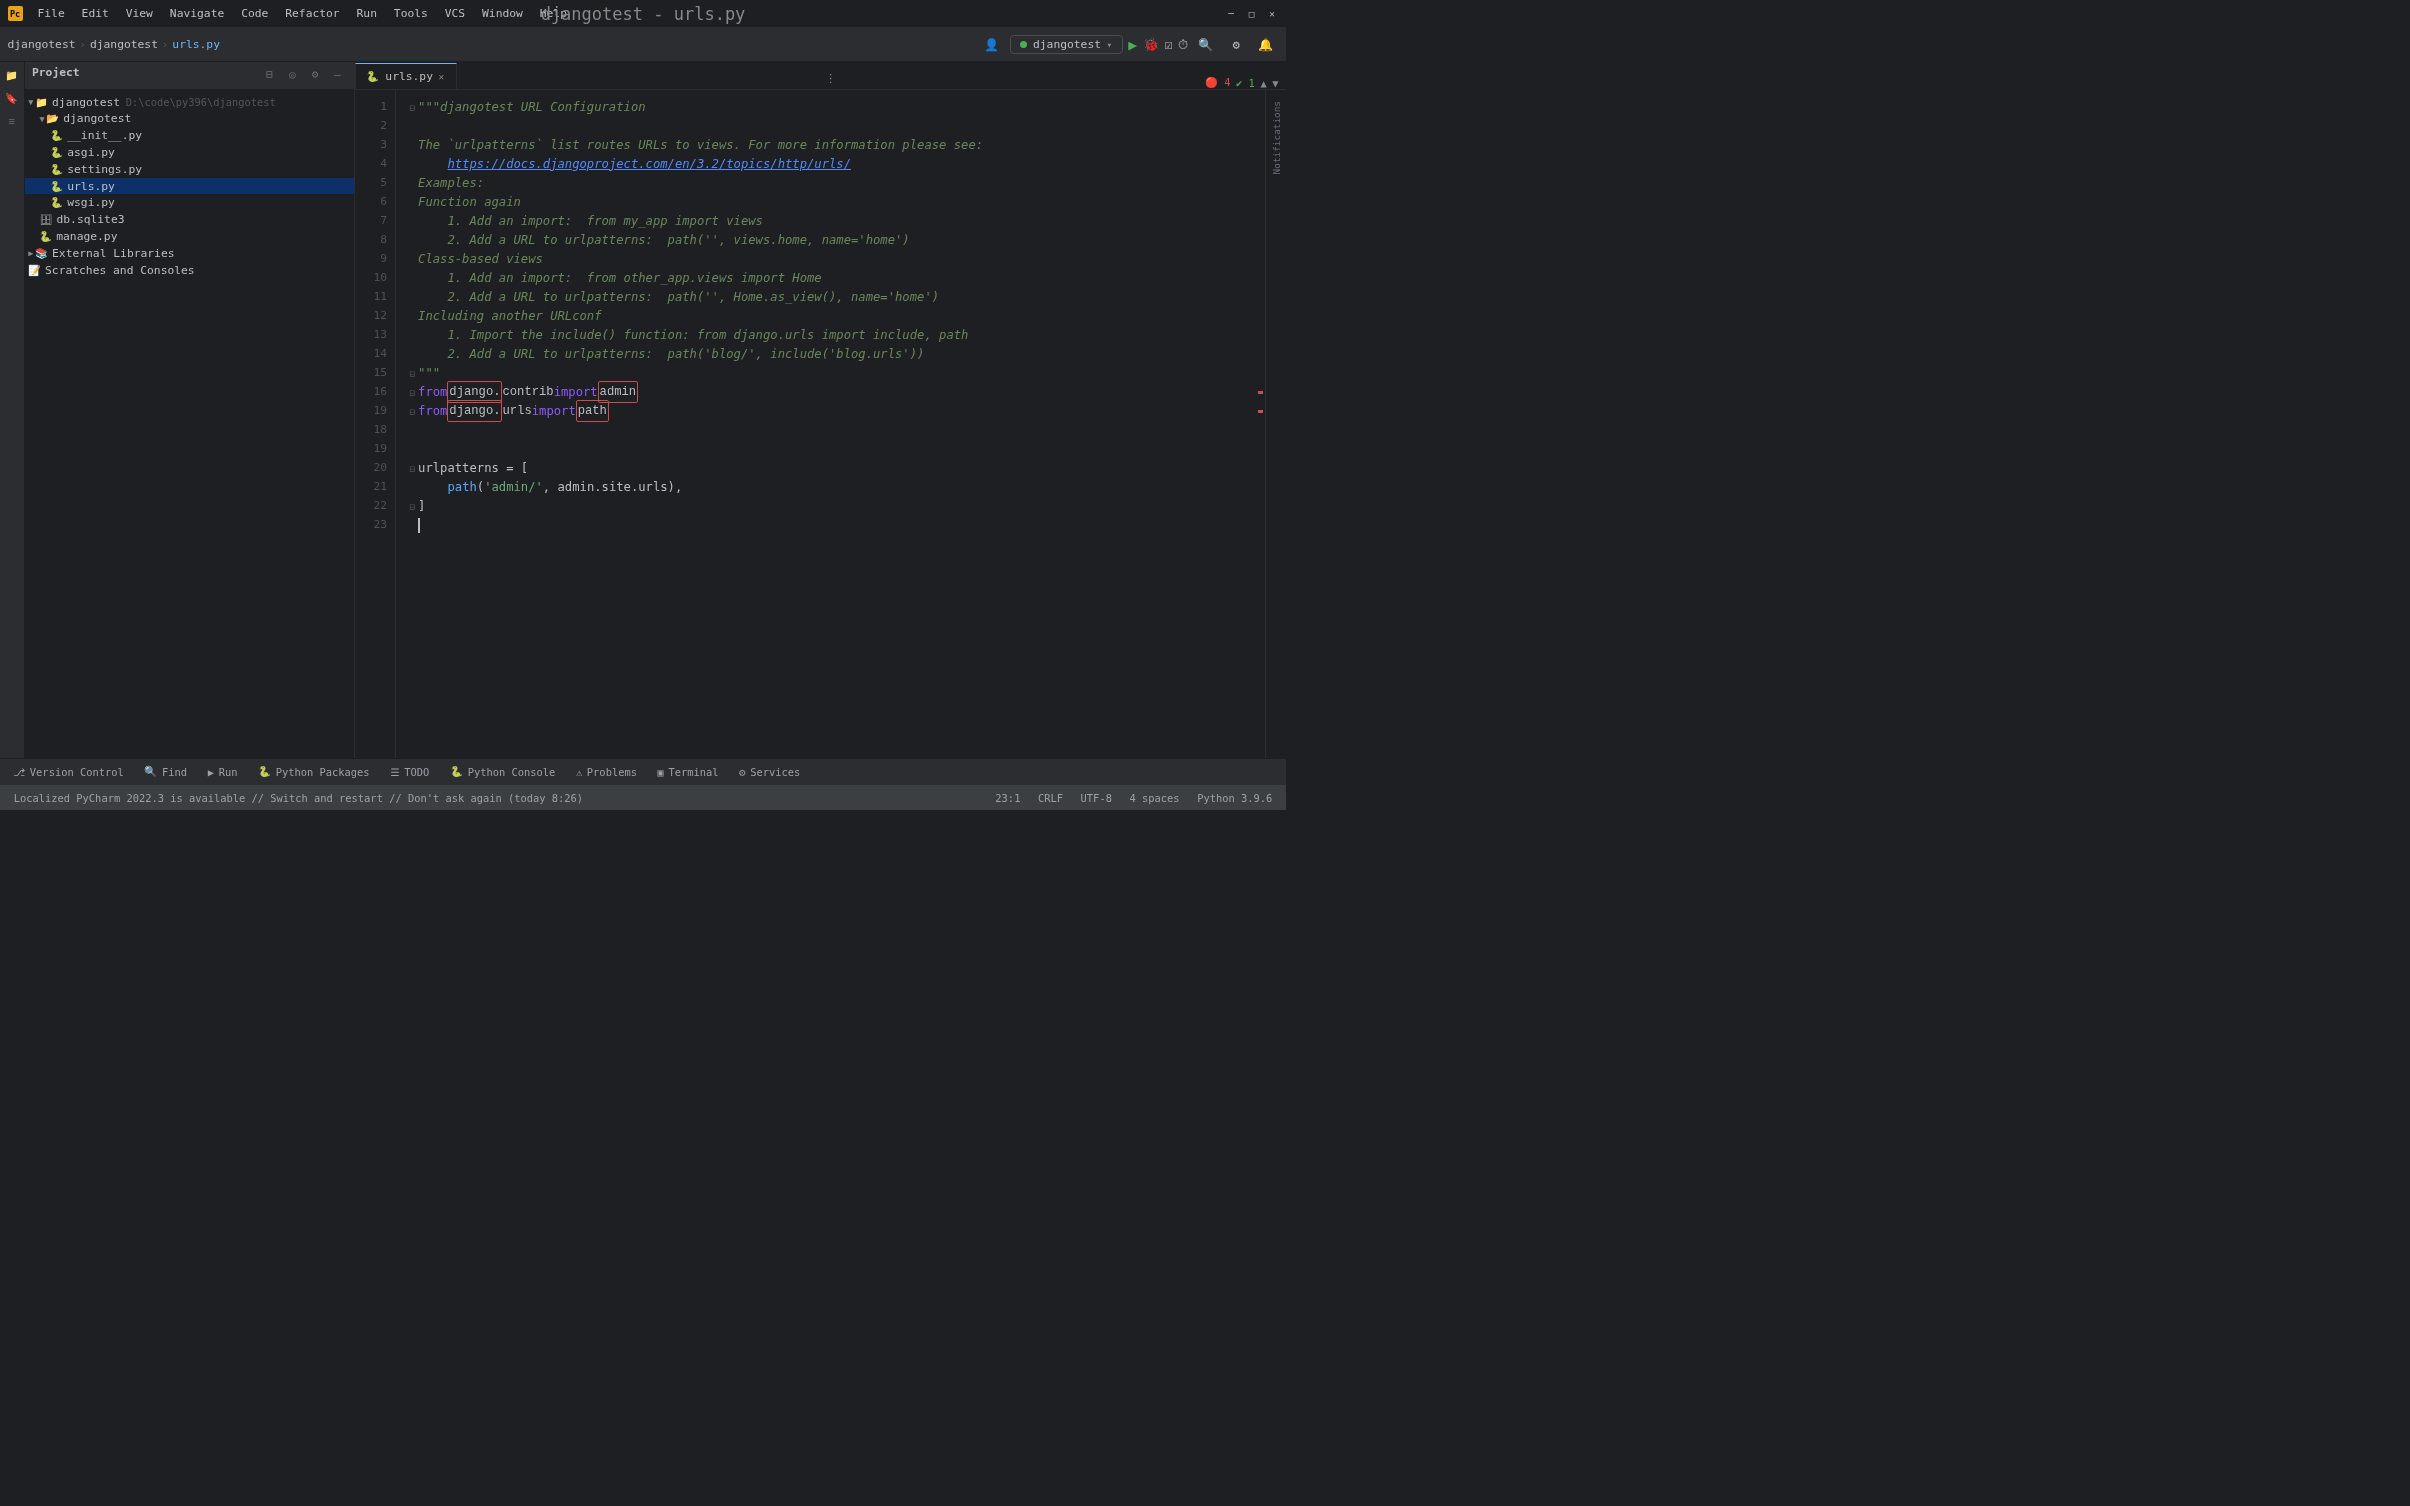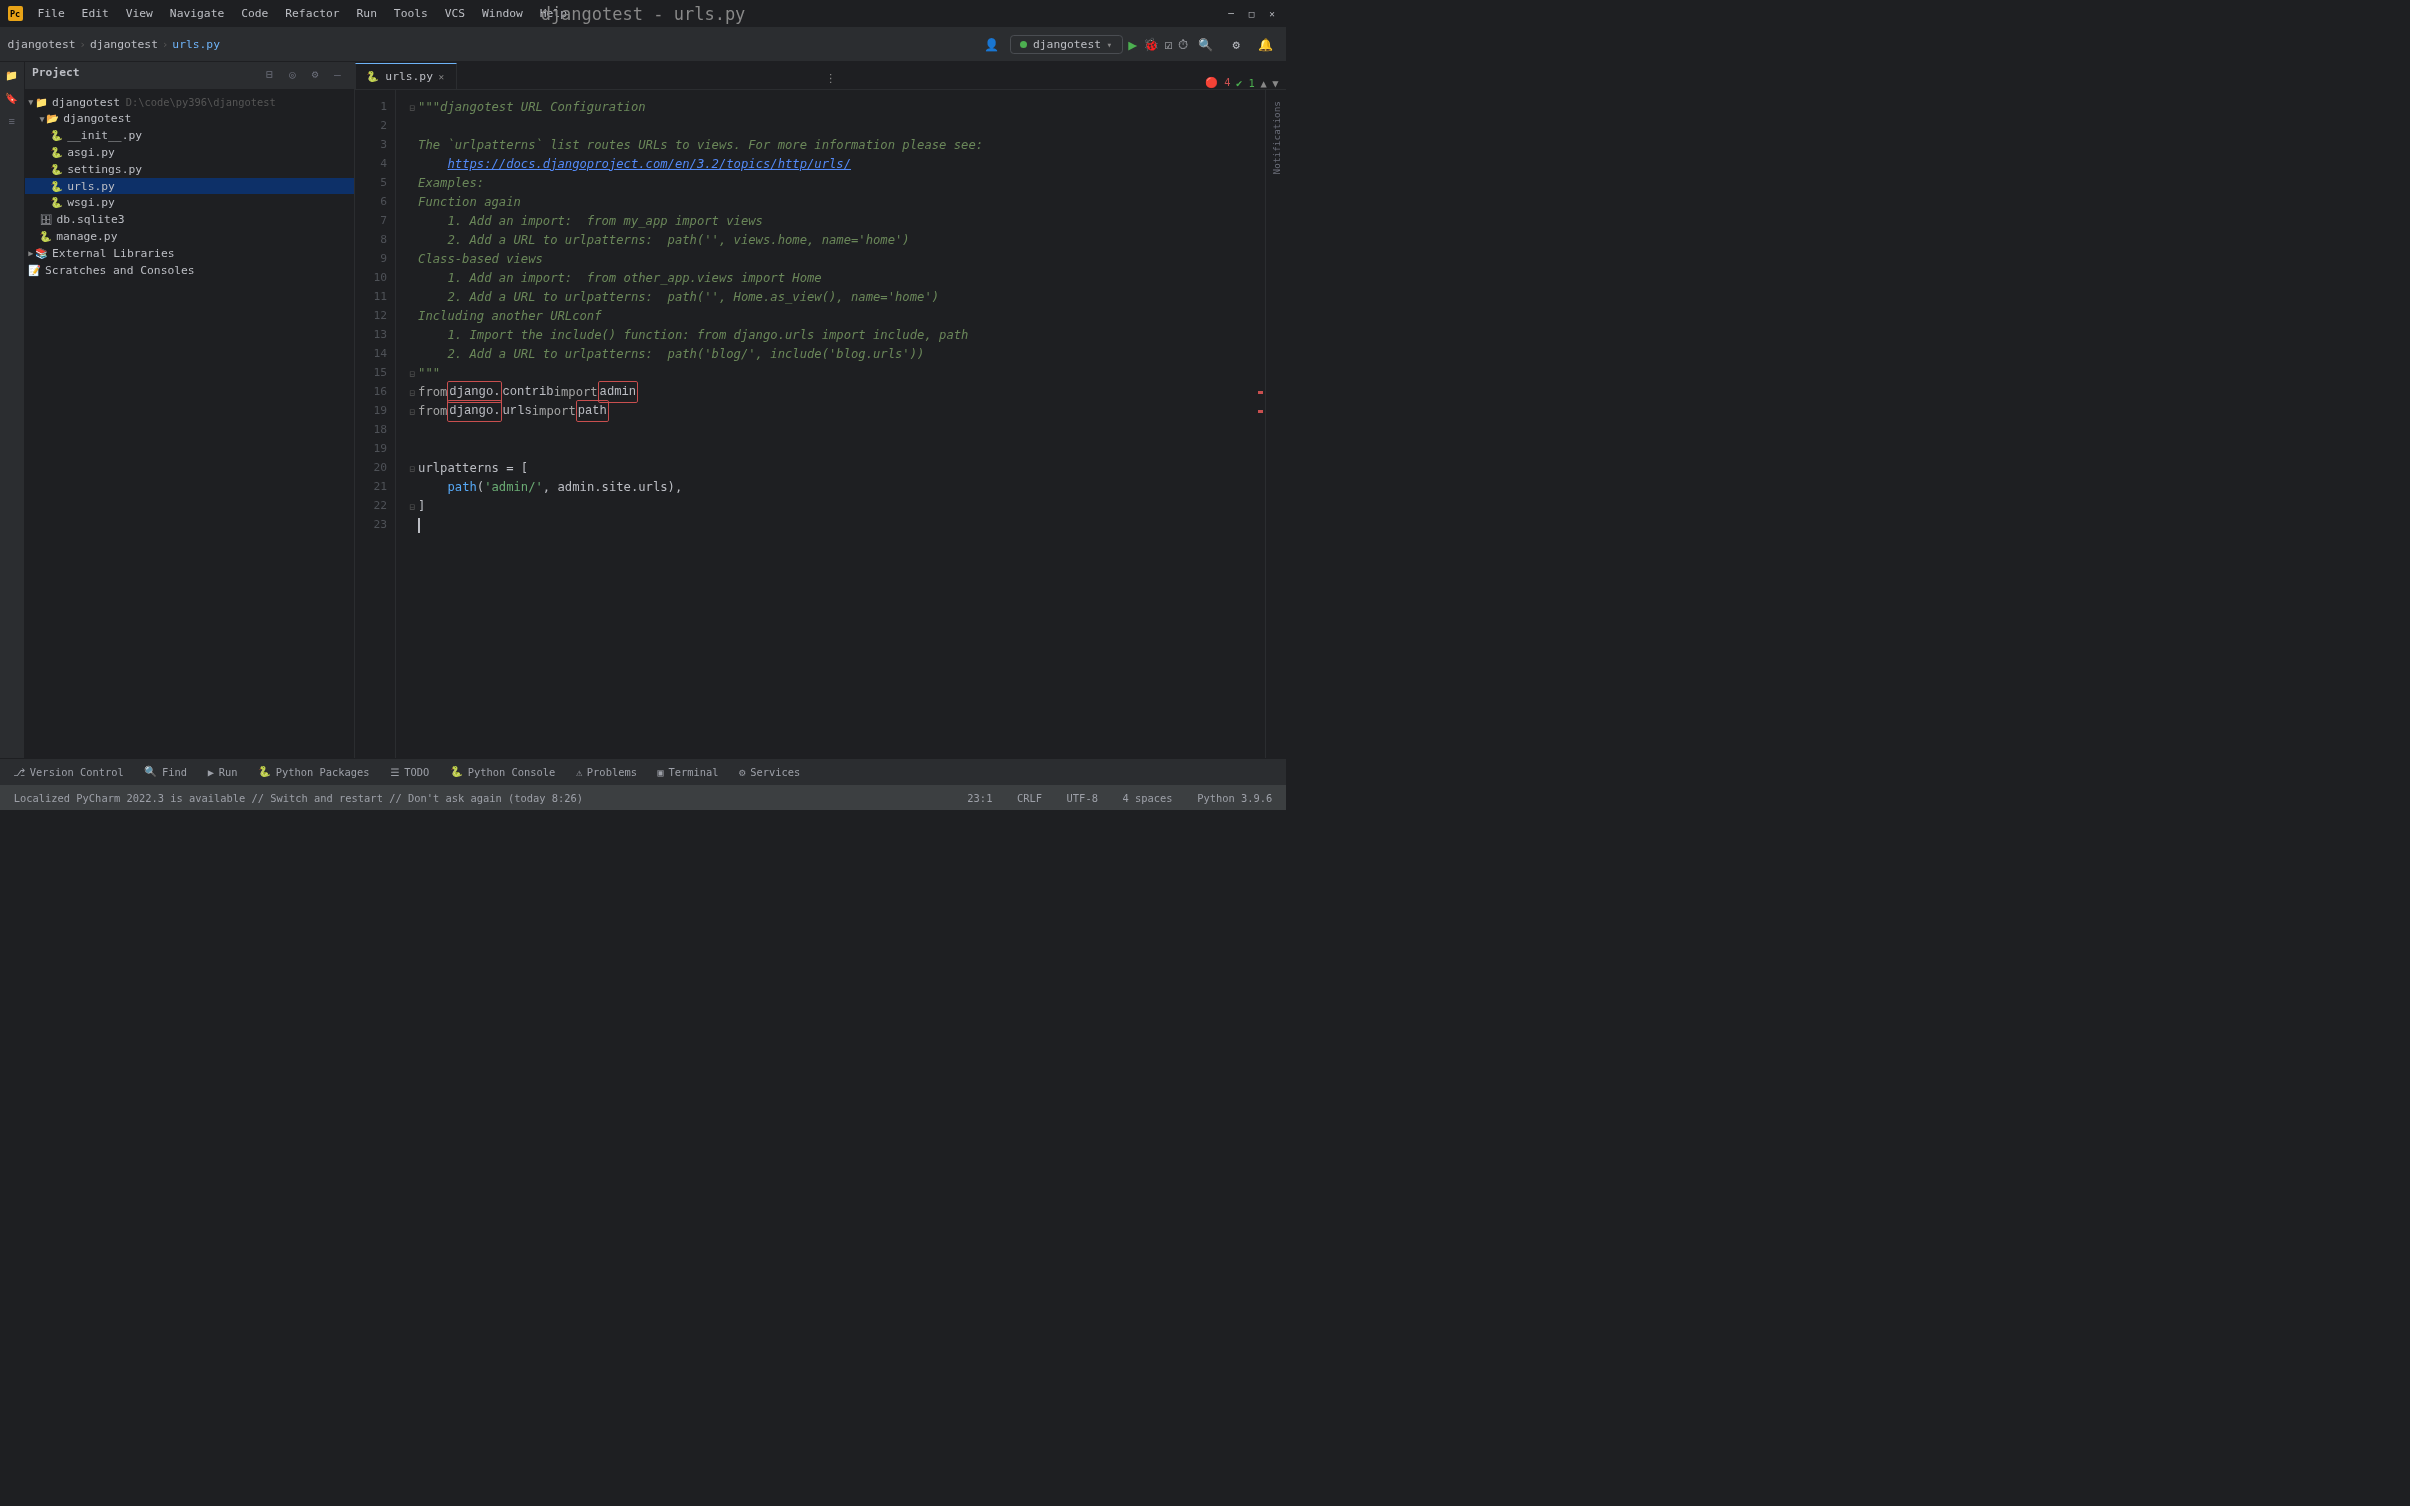--- a/index.html
+++ b/index.html
@@ -261,21 +261,21 @@
     }
     .code-line {
       height: 19px;
       white-space: nowrap;
       display: flex;
       align-items: center;
       position: relative;
     }
     
     .c-comment { color: #6a8759; font-style: italic; }
-    .c-keyword { color: #a3a3a3; }
+    .c-keyword { color: #8b5cf6; }
     .c-string { color: #6aab73; }
     .c-function { color: #56a8f5; }
     .c-module { color: #bcbec4; font-family: Liberation Mono, monospace; }
     .c-link { color: #548af7; text-decoration: underline; }
     .c-normal { color: #bcbec4; }
 
     
     .highlight-box {
       display: inline-block;
       border: 0.9px solid #c94f4f;
@@ -721,21 +721,21 @@
   <div class="bottom-tab">
     <span class="bottom-tab-icon">⚙</span>
     <span>Services</span>
   </div>
 </div>
 
 <div id="status-bar">
   <div class="status-item">
     <span style="color:#9da0a8;">Localized PyCharm 2022.3 is available // Switch and restart // Don't ask again (today 8:26)</span>
   </div>
-  <div style="margin-left:auto;display:flex;align-items:center;gap:17px;">
+  <div style="margin-left:auto;display:flex;align-items:center;gap:10px;">
     <div class="status-item">
       <span>23:1</span>
     </div>
     <div class="status-item">
       <span>CRLF</span>
     </div>
     <div class="status-item">
       <span>UTF-8</span>
     </div>
     <div class="status-item">

